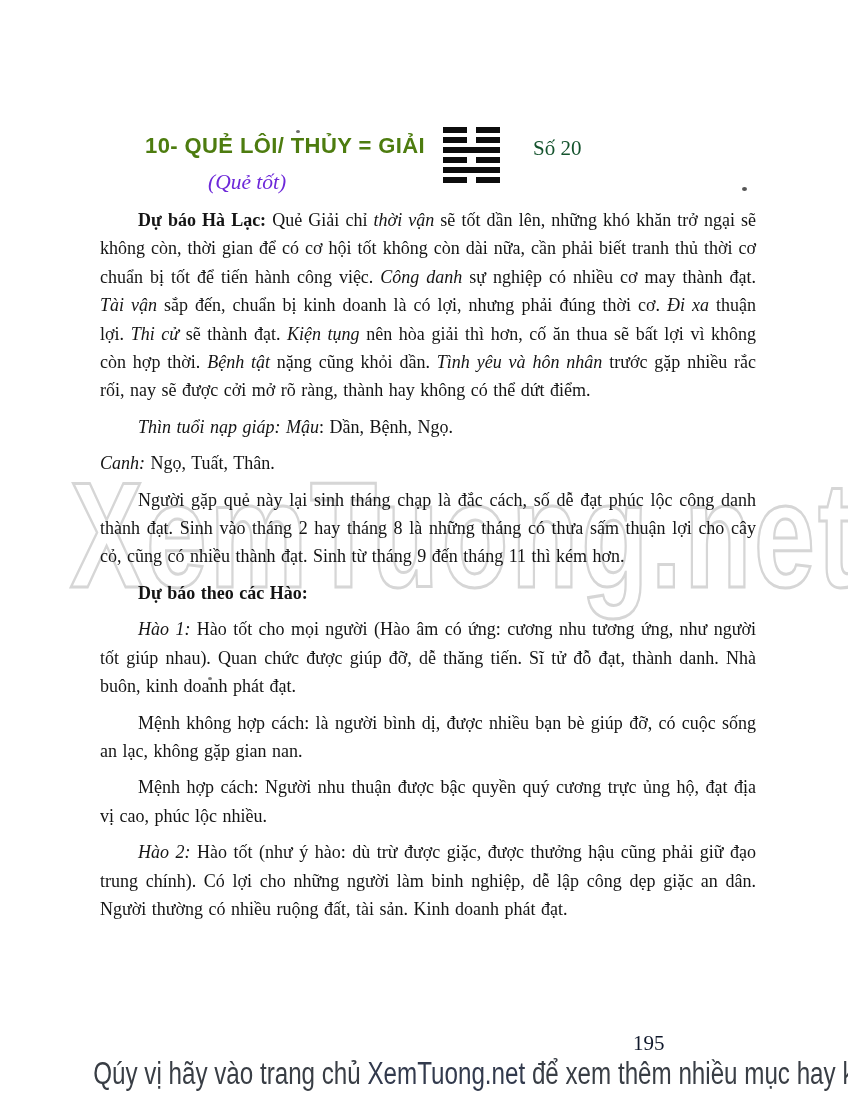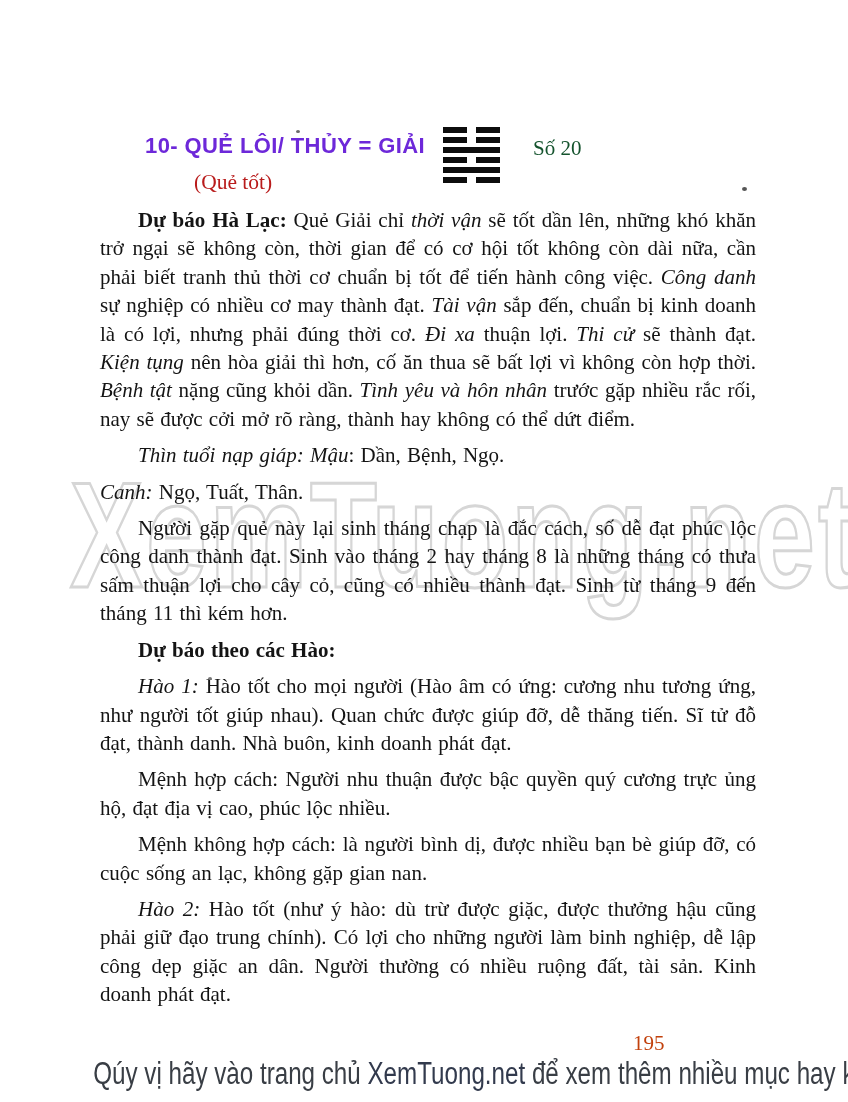--- a/index.html
+++ b/index.html
@@ -27,59 +27,59 @@
     -webkit-text-stroke:3px #d6d6d6;
     text-shadow:0 0 1px #e3e3e3;
     transform:scaleX(0.73);
     transform-origin:left top;
     user-select:none;
   }
   
   .hdr-title{
     position:absolute;left:145px;top:133px;z-index:2;
     font-family:"Liberation Sans", sans-serif;
-    font-weight:bold;font-size:22px;letter-spacing:.4px;color:#6d28d9;
+    font-weight:bold;font-size:22px;letter-spacing:.4px;color:#4d7c0f;
     white-space:nowrap;
   }
   .hdr-subtitle{
-    position:absolute;left:194px;top:170px;z-index:2;
-    font-size:21.5px;color:#b91c1c;
+    position:absolute;left:208px;top:170px;z-index:2;
+    font-size:21.5px;color:#6d28d9;font-style:italic;
   }
   .hdr-number{
     position:absolute;left:533px;top:136px;z-index:2;
     font-size:21px;color:#14532d;
   }
   
   .hexagram{
     position:absolute;left:443px;top:127px;z-index:2;
     width:57px;display:flex;flex-direction:column;gap:4px;
   }
   .hx-row{height:6px;background:#0d0d0d;}
   .hx-row.broken{background:transparent;display:flex;justify-content:space-between;}
   .hx-row.broken span{display:block;width:24px;height:6px;background:#0d0d0d;}
   
   .content{
     position:absolute;left:100px;top:206px;width:656px;z-index:1;
   }
   .para{
     margin:0 0 8px 0;
-    font-size:21px;
+    font-size:18px;
     line-height:28.4px;
     text-align:justify;
     text-indent:38px;
     word-spacing:1px;
   }
   .para.center{text-align:left;text-indent:0;}
   .para.gap{margin-top:3px;}
   .b{font-weight:bold;}
   .i{font-style:italic;}
   
   .page-number{
     position:absolute;left:633px;top:1031px;z-index:2;
-    font-size:21px;color:#c2410c;
+    font-size:21px;color:#0f172a;
   }
   .footer-line{
     position:absolute;left:0;top:1056px;width:848px;z-index:2;
     text-align:center;
     font-family:"Liberation Sans", sans-serif;
     font-size:31px;line-height:36px;
     color:#393e45;
     transform:scaleX(0.78);
     transform-origin:center top;
     white-space:nowrap;
@@ -122,22 +122,22 @@
     </div>
   <div class="hdr-number">Số 20</div>
 
   <div class="content">
       <p class="para"><span class="b">Dự báo Hà Lạc: </span><span>Quẻ Giải chỉ </span><span class="i">thời vận</span><span> sẽ tốt dần lên, những khó khăn trở ngại sẽ không còn, thời gian để có cơ hội tốt không còn dài nữa, cần phải biết tranh thủ thời cơ chuẩn bị tốt để tiến hành công việc. </span><span class="i">Công danh</span><span> sự nghiệp có nhiều cơ may thành đạt. </span><span class="i">Tài vận</span><span> sắp đến, chuẩn bị kinh doanh là có lợi, nhưng phải đúng thời cơ. </span><span class="i">Đi xa</span><span> thuận lợi. </span><span class="i">Thi cử</span><span> sẽ thành đạt. </span><span class="i">Kiện tụng</span><span> nên hòa giải thì hơn, cố ăn thua sẽ bất lợi vì không còn hợp thời. </span><span class="i">Bệnh tật</span><span> nặng cũng khỏi dần. </span><span class="i">Tình yêu và hôn nhân</span><span> trước gặp nhiều rắc rối, nay sẽ được cởi mở rõ ràng, thành hay không có thể dứt điểm.</span></p>
       <p class="para gap"><span class="i">Thìn tuổi nạp giáp: Mậu</span><span>: Dần, Bệnh, Ngọ.</span></p>
       <p class="para center"><span class="i">Canh:</span><span> Ngọ, Tuất, Thân.</span></p>
       <p class="para"><span>Người gặp quẻ này lại sinh tháng chạp là đắc cách, số dễ đạt phúc lộc công danh thành đạt. Sinh vào tháng 2 hay tháng 8 là những tháng có thưa sấm thuận lợi cho cây cỏ, cũng có nhiều thành đạt. Sinh từ tháng 9 đến tháng 11 thì kém hơn.</span></p>
       <p class="para gap"><span class="b">Dự báo theo các Hào:</span></p>
       <p class="para gap"><span class="i">Hào 1:</span><span> Hào tốt cho mọi người (Hào âm có ứng: cương nhu tương ứng, như người tốt giúp nhau). Quan chức được giúp đỡ, dễ thăng tiến. Sĩ tử đỗ đạt, thành danh. Nhà buôn, kinh doanh phát đạt.</span></p>
+      <p class="para gap"><span>Mệnh không hợp cách: là người bình dị, được nhiều bạn bè giúp đỡ, có cuộc sống an lạc, không gặp gian nan.</span></p>
       <p class="para gap"><span>Mệnh hợp cách: Người nhu thuận được bậc quyền quý cương trực ủng hộ, đạt địa vị cao, phúc lộc nhiều.</span></p>
-      <p class="para gap"><span>Mệnh không hợp cách: là người bình dị, được nhiều bạn bè giúp đỡ, có cuộc sống an lạc, không gặp gian nan.</span></p>
       <p class="para gap"><span class="i">Hào 2:</span><span> Hào tốt (như ý hào: dù trừ được giặc, được thưởng hậu cũng phải giữ đạo trung chính). Có lợi cho những người làm binh nghiệp, dễ lập công dẹp giặc an dân. Người thường có nhiều ruộng đất, tài sản. Kinh doanh phát đạt.</span></p>
     </div>
 
   <div class="page-number">195</div>
 
   <div class="footer-line"><span>Qúy vị hãy vào trang chủ </span><span class="brand">XemTuong.net</span><span> để xem thêm nhiều mục hay khác</span></div>
 
   <div class="speck s1"></div>
   <div class="speck s2"></div>
   <div class="speck s3"></div>

